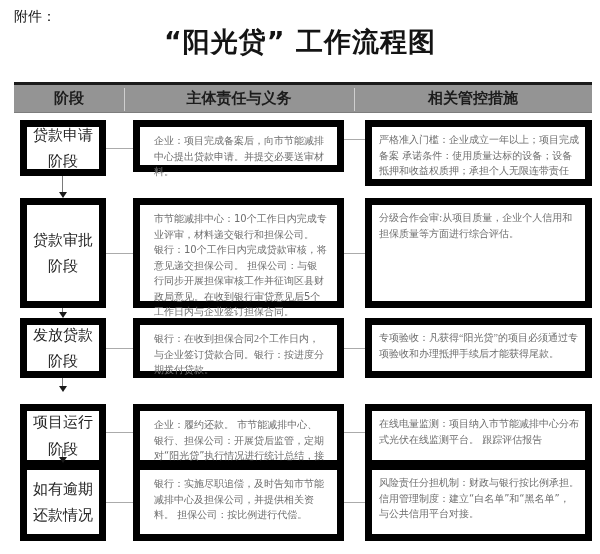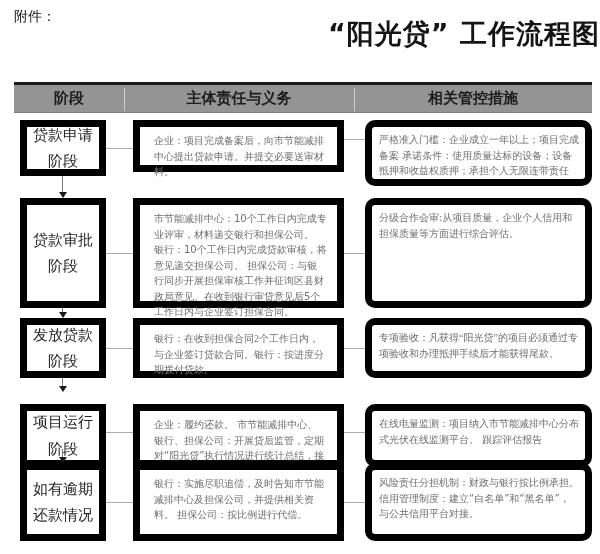--- a/index.html
+++ b/index.html
@@ -1,40 +1,40 @@
 <!DOCTYPE html>
 <html><head>
 <meta charset="utf-8">
 <style>
   html,body{margin:0;padding:0;background:#fff;}
   .page{position:relative;width:600px;height:554px;background:#ffffff;overflow:hidden;
         font-family:"DejaVu Sans",sans-serif;}
   .attachment{position:absolute;left:14px;top:8px;font-size:14px;font-weight:normal;color:#141414;}
-  .title{position:absolute;left:0;right:0;top:16px;margin:0;text-align:right;
+  .title{position:absolute;left:0;right:0;top:16px;margin:8px;text-align:center;
          font-size:27px;font-weight:bold;color:#141414;letter-spacing:1px;}
 
   
   .header-bar{position:absolute;left:14px;top:82px;width:578px;height:31px;background:#949494;
               border-top:3px solid #1b1b1b;border-bottom:1px solid #7d7d7d;box-sizing:border-box;}
   .header-bar .col{position:absolute;top:0;bottom:0;display:flex;align-items:center;justify-content:center;
                    font-size:15px;font-weight:bold;color:#1c1c1c;}
   .col-stage{left:0;width:110px;}
   .col-duty{left:110px;width:230px;}
   .col-control{left:340px;width:238px;}
   .hdivider{position:absolute;top:3px;bottom:1px;width:1px;background:rgba(255,255,255,.55);}
   .hdivider-1{left:110px;}
   .hdivider-2{left:340px;}
 
   
   .row{position:absolute;left:0;width:600px;}
   .box{position:absolute;top:0;height:100%;box-sizing:border-box;background:#fff;border:7px solid #000000;}
   .stage-box{left:20px;width:86px;display:flex;align-items:center;justify-content:center;text-align:center;
              white-space:pre-line;font-size:15px;line-height:1.75;color:#262626;font-weight:500;}
   .duty-box{left:133px;width:211px;padding:6px 10px 4px 14px;font-size:10px;line-height:1.55;color:#6e6e6e;}
-  .control-box{left:365px;width:227px;padding:5px 6px 4px 7px;font-size:10px;line-height:1.55;color:#6e6e6e;border-radius:10px;}
+  .control-box{left:365px;width:227px;padding:5px 6px 4px 7px;font-size:10px;line-height:1.55;color:#6e6e6e;}
   .conn{position:absolute;height:1px;background:#ababab;}
   .conn-left{left:106px;width:27px;}
   .conn-right{left:344px;width:21px;}
 
   .r1{top:118px;height:68px;}
   .r1 .stage-box{top:2px;height:56px;}
   .r1 .duty-box{top:2px;height:52px;}
   .r1 .control-box{top:2px;height:66px;}
   .r1 .conn-left{top:30px;}
   .r1 .conn-right{top:21px;}

